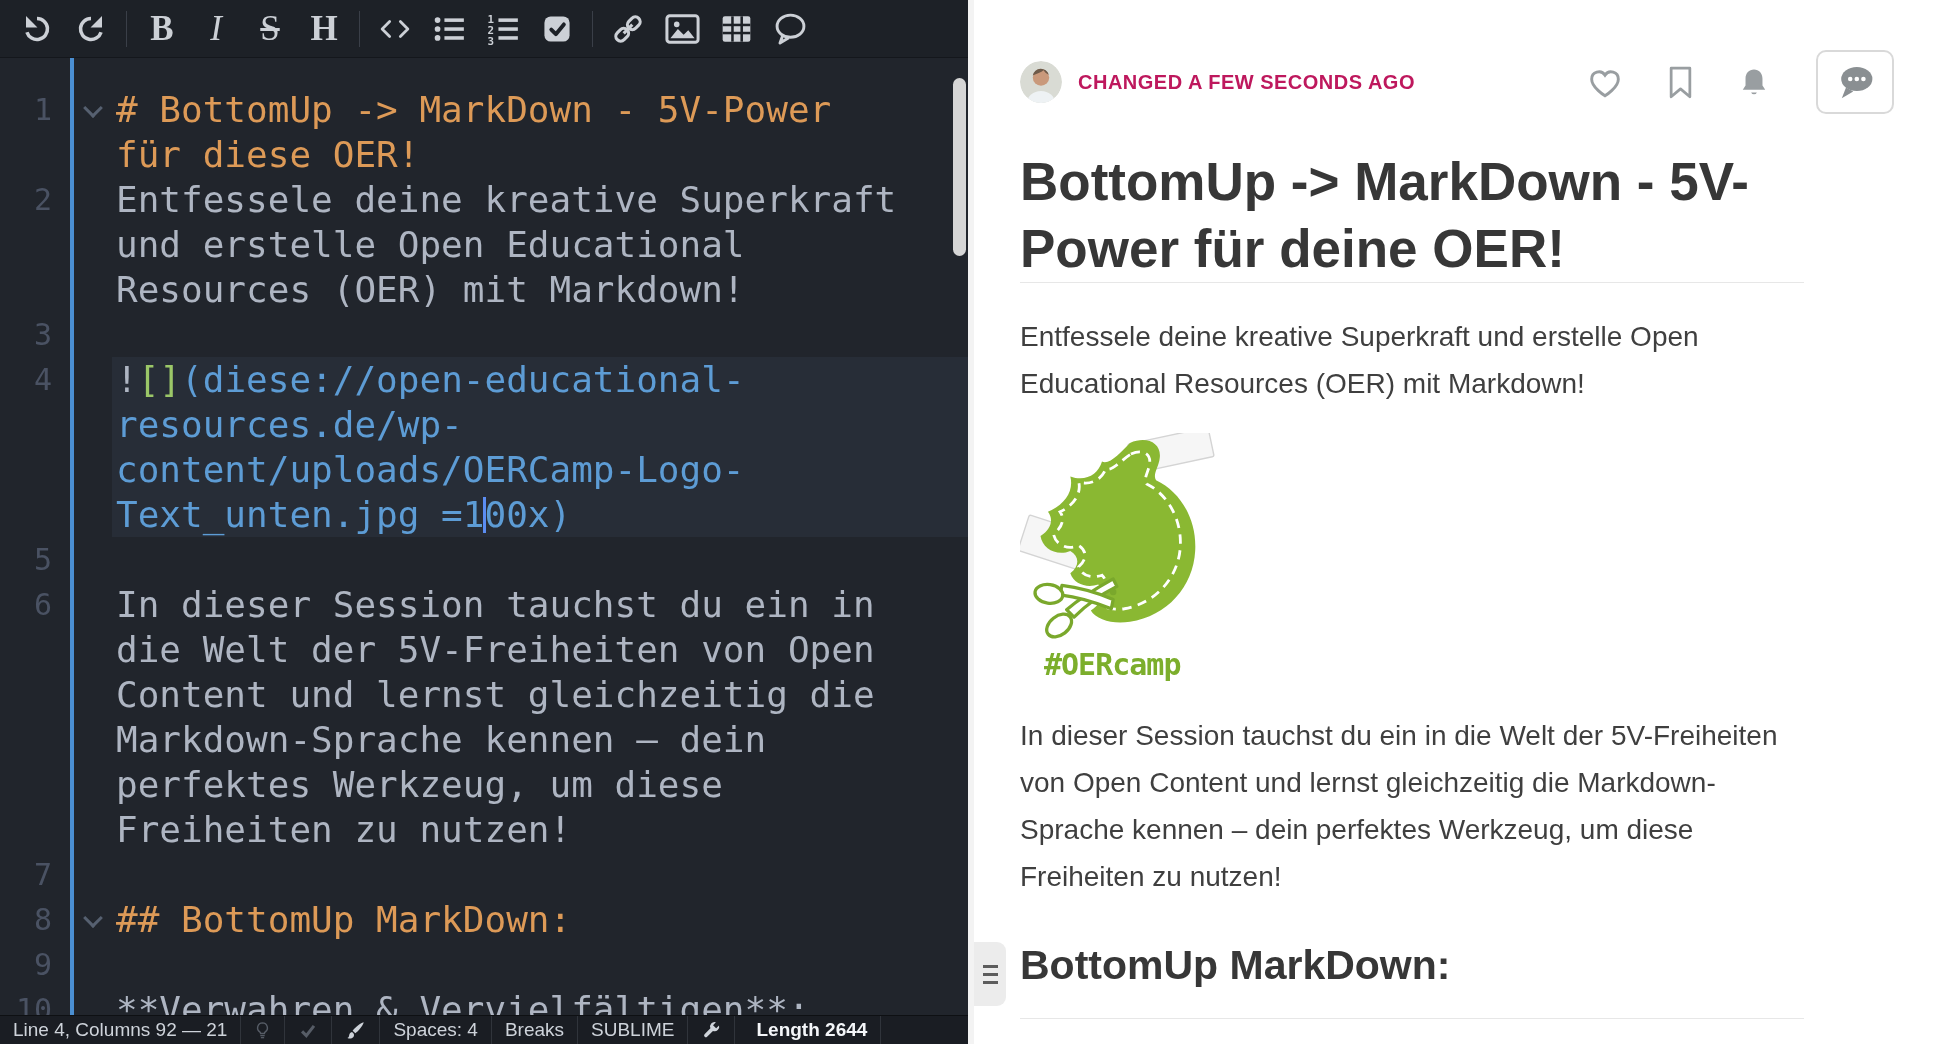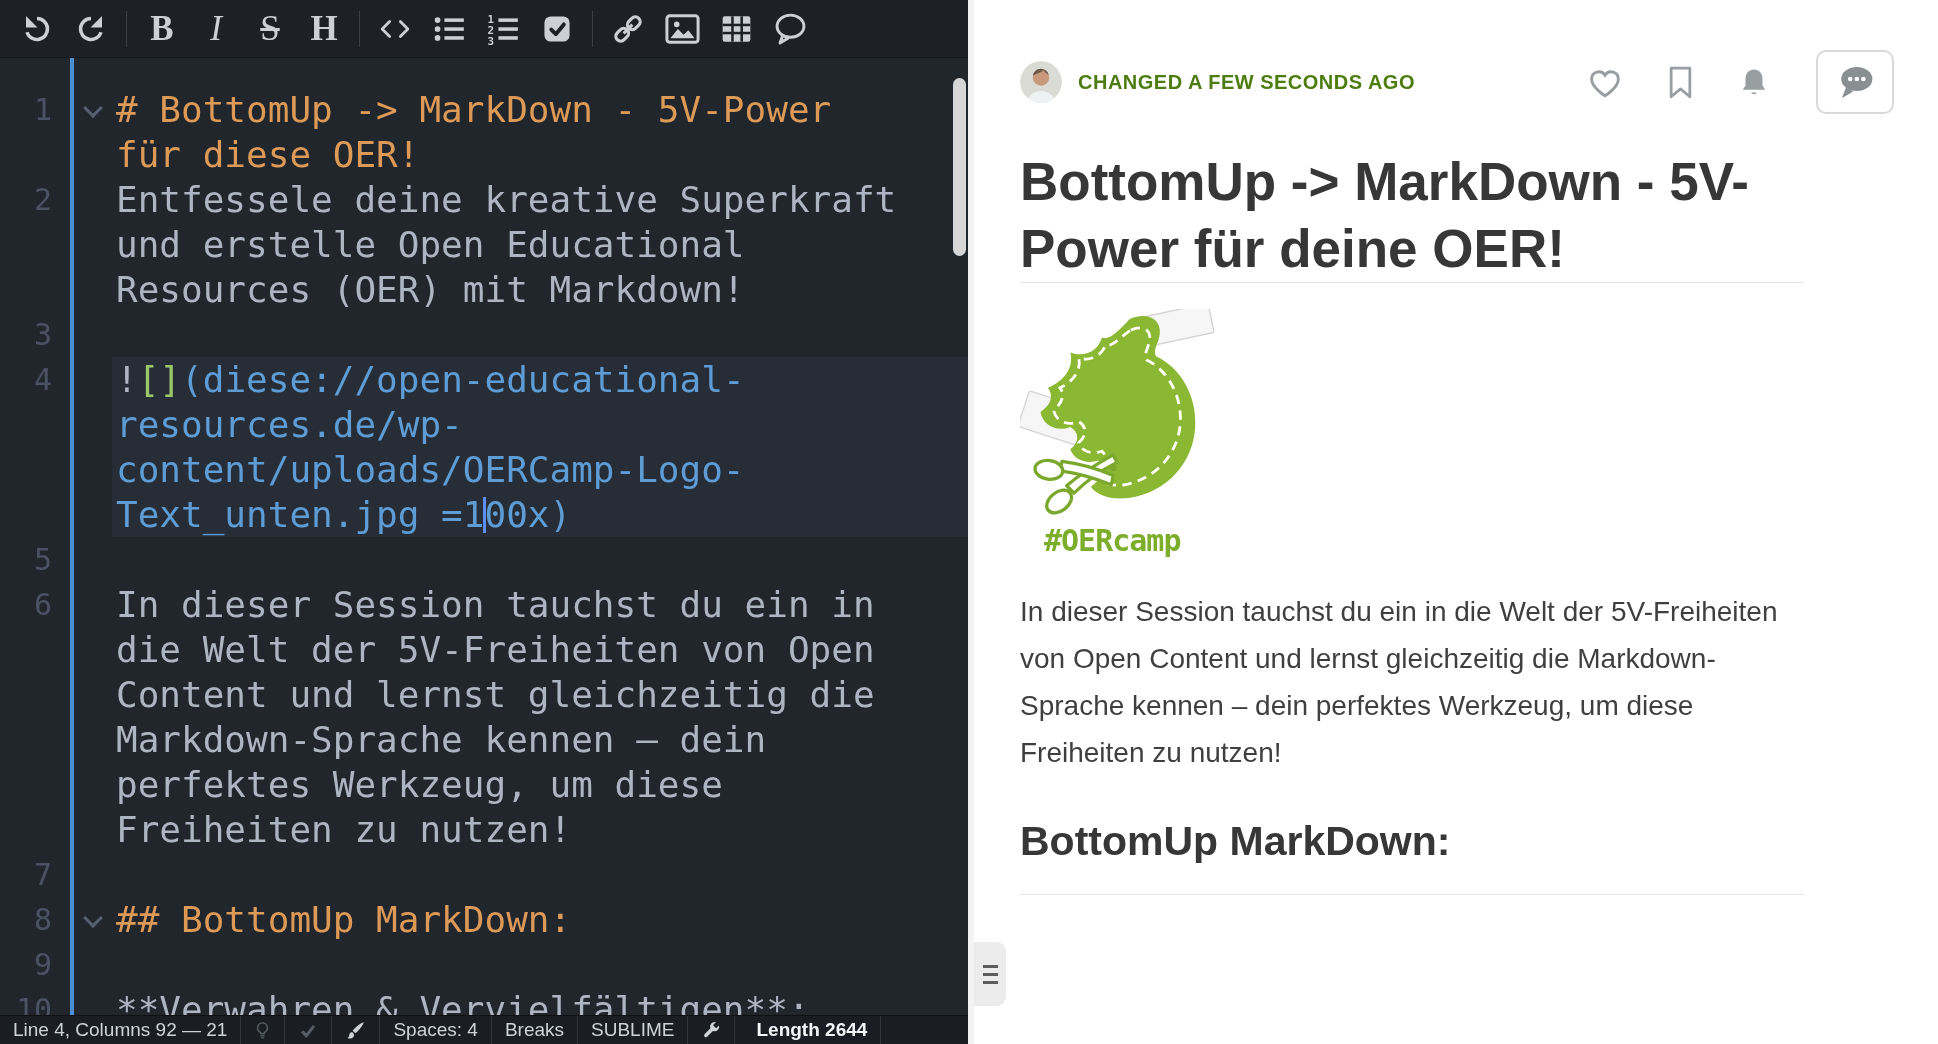--- a/index.html
+++ b/index.html
@@ -32,21 +32,21 @@
   .statusbar{height:28px;min-height:28px;background:#1a1d23;border-top:1px solid #0e1013;display:flex;align-items:stretch;color:#ced3da;font-size:19px;overflow:hidden;}
   .sb-item{display:flex;align-items:center;padding:0 13px;border-right:1px solid #30343b;white-space:nowrap;}
   .sb-item.strong{color:#f4f6f9;font-weight:bold;padding-left:21px;}
   .sb-item.dim{color:#565c66;}
   .sb-item.icon{padding:0 14px;}
 
   
   .preview-pane{flex:1;background:#fff;position:relative;border-left:6px solid #f3f3f3;}
   .pv-header{display:flex;align-items:center;padding:50px 44px 0 46px;}
   .avatar{width:42px;height:42px;border-radius:50%;overflow:hidden;flex:none;cursor:pointer;}
-  .changed{margin-left:16px;flex:1;color:#4d7c0f;font-size:20px;font-weight:600;letter-spacing:.5px;}
+  .changed{margin-left:16px;flex:1;color:#be185d;font-size:20px;font-weight:600;letter-spacing:.5px;}
   .hd-icons{display:flex;align-items:center;gap:44px;color:#999ea1;}
   .hd-icon{cursor:pointer;display:flex;}
   .comment-btn{width:74px;height:60px;border:2px solid #d9d9d9;border-radius:10px;display:flex;align-items:center;justify-content:center;margin-left:46px;color:#8a8f92;cursor:pointer;flex:none;}
 
   .doc{padding:0 0 0 46px;width:784px;}
   .doc h1{font-size:53px;line-height:67px;color:#373737;margin:34px 0 0;border-bottom:1px solid #e7e7e7;font-weight:bold;}
   .doc p{font-size:28px;line-height:47px;color:#3f3f3f;margin:30px 0 0;}
   .doc h2{font-size:41px;line-height:50px;color:#373737;margin:40px 0 0;padding-bottom:28px;border-bottom:1px solid #e7e7e7;font-weight:bold;}
   .logo-wrap{margin-top:26px;}
   .logo-caption{color:#7cae2c;font-family:"DejaVu Sans Mono",monospace;font-weight:bold;font-size:30px;margin:2px 0 0 24px;letter-spacing:-1px;}
@@ -346,20 +346,21 @@
               <circle cx="13" cy="12.5" r="1.9" fill="#fff"></circle>
               <circle cx="18.5" cy="12.5" r="1.9" fill="#fff"></circle>
               <circle cx="24" cy="12.5" r="1.9" fill="#fff"></circle>
             </svg>
           </span>
       </div>
     </div>
 
     <div class="doc">
       <h1>BottomUp -&gt; MarkDown - 5V-Power für deine OER!</h1>
+      <p>Entfessele deine kreative Superkraft und erstelle Open Educational Resources (OER) mit Markdown!</p>
 
       <div class="logo-wrap">
         <svg width="205" height="208" viewBox="0 0 220 222">
           <rect x="118" y="2" width="88" height="32" rx="2" transform="rotate(-12 162 18)" fill="rgba(238,238,238,0.55)" stroke="#d4d4d4" stroke-width="1.5"></rect>
           <rect x="2" y="98" width="76" height="40" rx="2" transform="rotate(18 40 118)" fill="rgba(238,238,238,0.55)" stroke="#d4d4d4" stroke-width="1.5"></rect>
           <path fill="#8ab832" d="M118 10 C136 2 152 10 150 26 C149 36 142 44 146 50 C172 62 190 92 188 126 C186 164 158 196 118 202 C100 205 82 200 76 190 C88 182 92 170 84 162 C72 166 58 162 54 150 C64 142 64 132 54 126 C40 132 24 124 22 110 C34 102 36 92 30 84 C48 76 58 62 54 46 C70 52 84 44 88 30 C96 34 108 20 118 10 Z"></path>
           <path fill="none" stroke="#fff" stroke-width="3" stroke-dasharray="10 7" d="M119 22 C132 16 141 22 139 33 C138 41 132 48 136 54 C158 65 174 92 172 122 C170 154 146 182 112 188 C98 190 86 186 82 180 C92 172 96 160 88 152 C76 156 66 152 63 143 C72 135 72 126 63 120 C51 126 38 119 36 108 C46 100 48 91 43 84 C58 77 66 64 63 52 C76 56 88 49 92 38 C99 41 109 28 119 22 Z"></path>
           <g stroke="#7aa82c" stroke-width="3.5" fill="#fff" stroke-linejoin="round">
             <path d="M100 156 C82 166 63 178 50 189 L58 197 C70 185 88 172 104 164 Z"></path>
             <path d="M100 178 C83 171 62 165 45 163 L43 173 C60 175 81 181 98 188 Z"></path>

